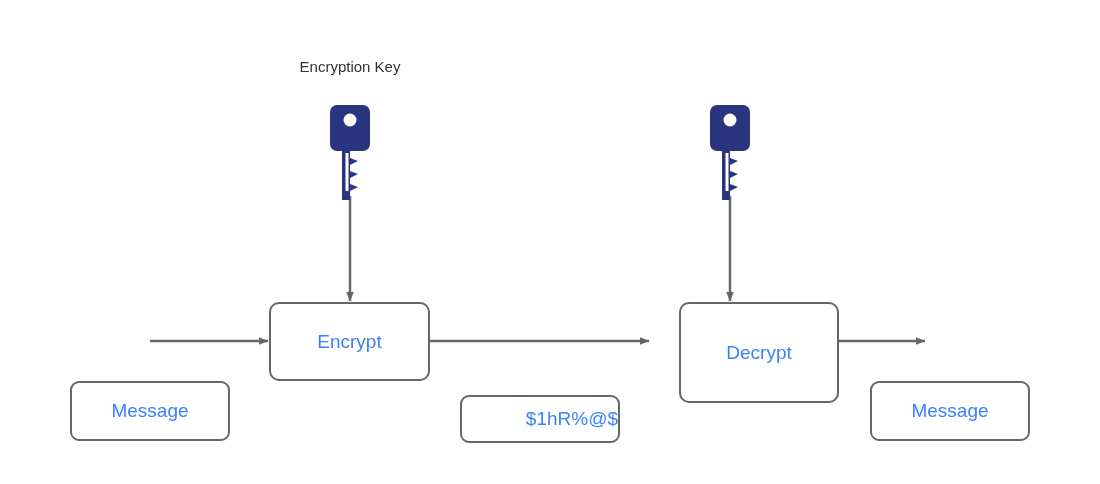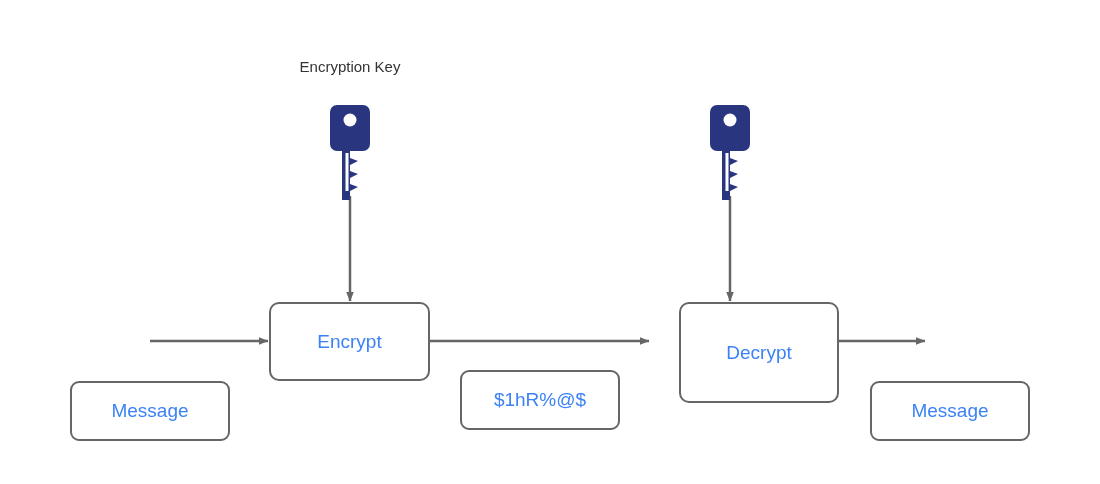--- a/index.html
+++ b/index.html
@@ -102,21 +102,21 @@
   </div>
 
   <div class="node node-process" style="left:650px; top:302px; width:160px; height:101px;margin-left:29px;">
     <span>Decrypt</span>
   </div>
 
   <div class="node" style="left:70px; top:381px; width:160px; height:60px;">
     <span>Message</span>
   </div>
 
-  <div class="node" style="left:460px; top:370px; width:160px; height:60px;">
+  <div class="node" style="left:460px; top:395px; width:160px; height:48px;justify-content:flex-end;">
     <span>$1hR%@$</span>
   </div>
 
   <div class="node" style="left:870px; top:381px; width:160px; height:60px;">
     <span>Message</span>
   </div>
 
 </div>
 
 </body></html>

